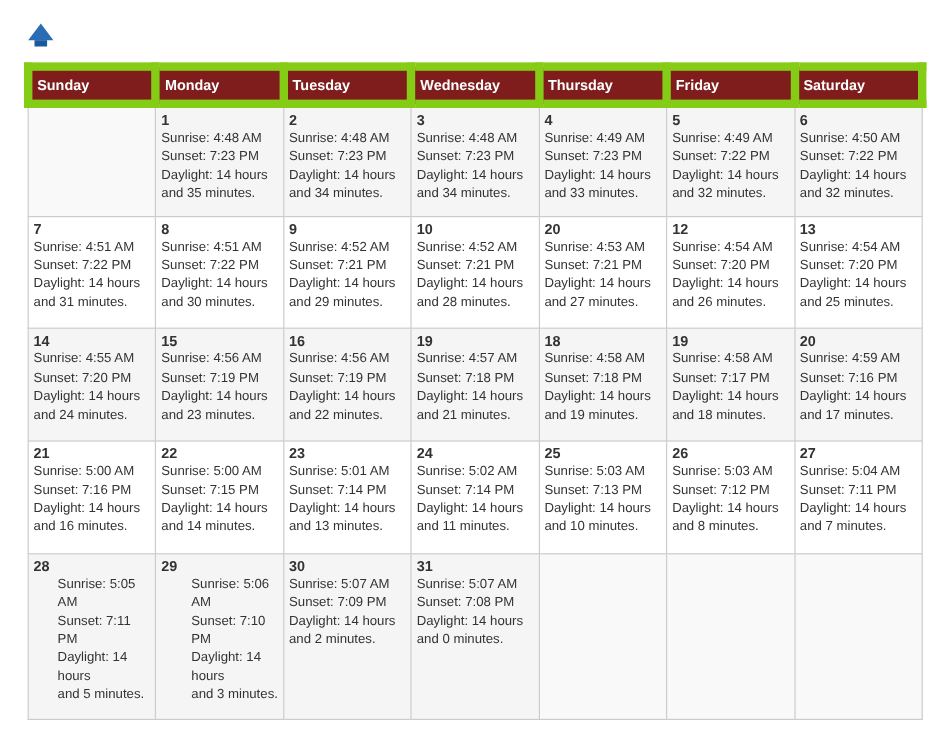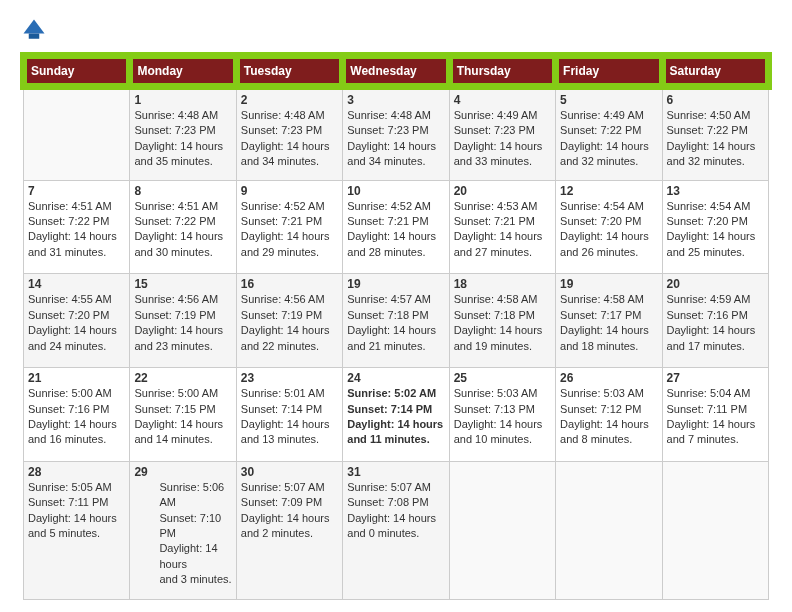--- a/index.html
+++ b/index.html
@@ -305,21 +305,21 @@
           </td>
           <td>
             <span class="day-number">23</span>
             <div class="day-info" style="white-space: pre-line;">Sunrise: 5:01 AM
 Sunset: 7:14 PM
 Daylight: 14 hours
 and 13 minutes.</div>
           </td>
           <td>
             <span class="day-number">24</span>
-            <div class="day-info" style="white-space: pre-line; font-weight: bold;">Sunrise: 5:02 AM
+            <div class="day-info" style="white-space: pre-line;">Sunrise: 5:02 AM
 Sunset: 7:14 PM
 Daylight: 14 hours
 and 11 minutes.</div>
           </td>
           <td>
             <span class="day-number">25</span>
             <div class="day-info" style="white-space: pre-line;">Sunrise: 5:03 AM
 Sunset: 7:13 PM
 Daylight: 14 hours
 and 10 minutes.</div>
@@ -335,21 +335,21 @@
             <span class="day-number">27</span>
             <div class="day-info" style="white-space: pre-line;">Sunrise: 5:04 AM
 Sunset: 7:11 PM
 Daylight: 14 hours
 and 7 minutes.</div>
           </td>
         </tr>
         <tr>
           <td>
             <span class="day-number">28</span>
-            <div class="day-info" style="white-space: pre-line;">Sunrise: 5:05 AM
+            <div class="day-info" style="white-space: pre-line; margin-left: 20px;">Sunrise: 5:05 AM
 Sunset: 7:11 PM
 Daylight: 14 hours
 and 5 minutes.</div>
           </td>
           <td>
             <span class="day-number">29</span>
             <div class="day-info" style="white-space: pre-line; margin-left: 25px;">Sunrise: 5:06 AM
 Sunset: 7:10 PM
 Daylight: 14 hours
 and 3 minutes.</div>

